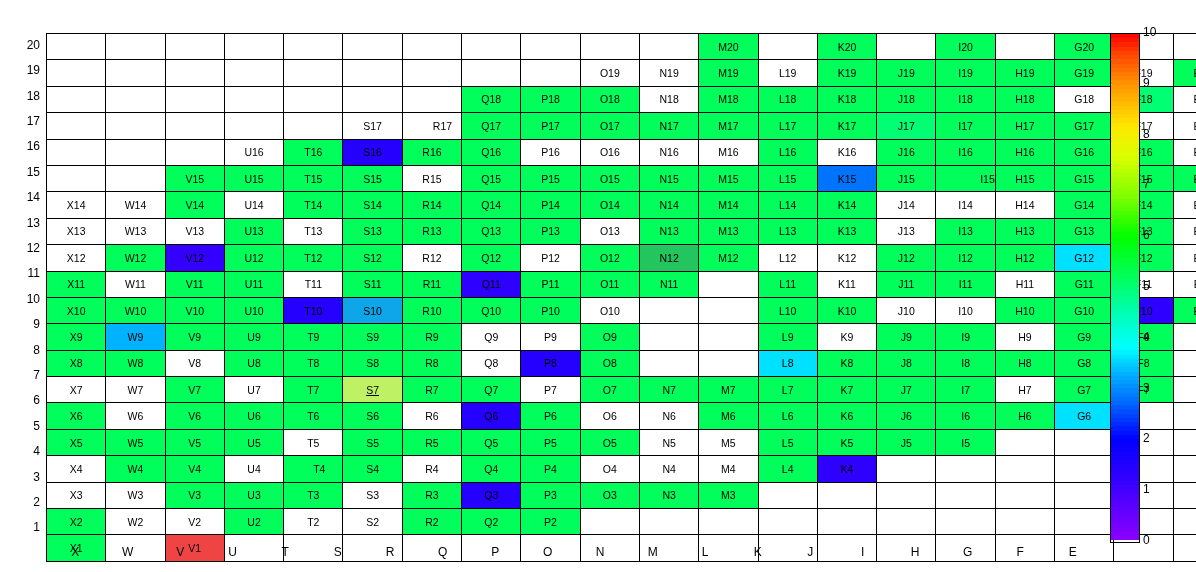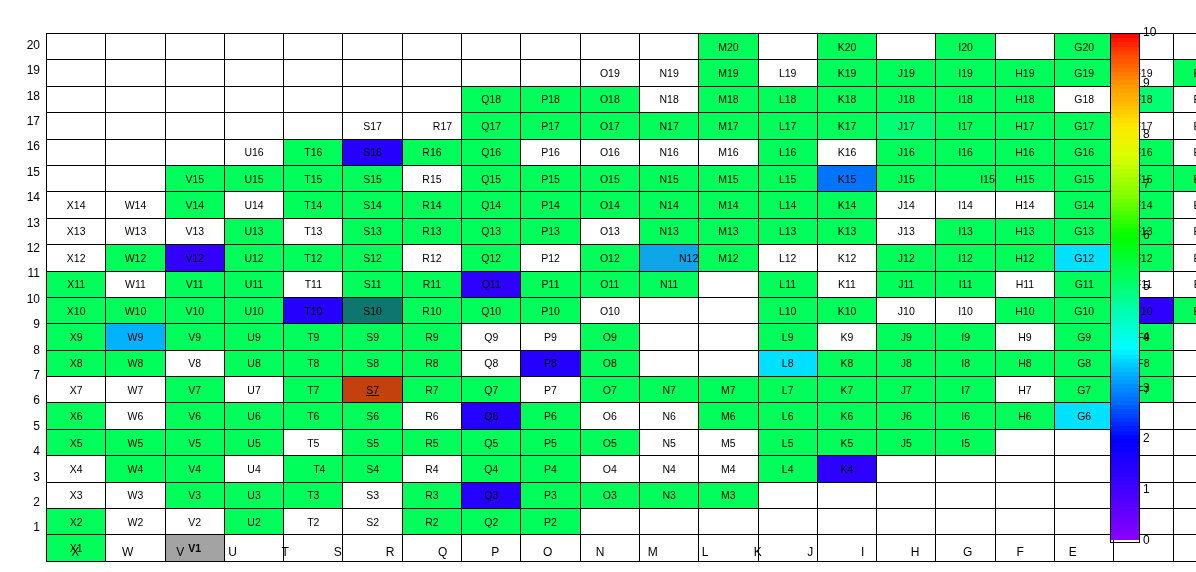--- a/index.html
+++ b/index.html
@@ -265,21 +265,21 @@
             <td style="background: rgb(255, 255, 255);">X12</td>
             <td style="background: rgb(0, 255, 90);">W12</td>
             <td style="background: rgb(51, 0, 255);">V12</td>
             <td style="background: rgb(0, 255, 90);">U12</td>
             <td style="background: rgb(0, 255, 90);">T12</td>
             <td style="background: rgb(0, 255, 90);">S12</td>
             <td style="background: rgb(255, 255, 255);">R12</td>
             <td style="background: rgb(0, 255, 90);">Q12</td>
             <td style="background: rgb(255, 255, 255);">P12</td>
             <td style="background: rgb(0, 255, 90);">O12</td>
-            <td style="background: #0ea5e9; text-align: right;">N12</td>
+            <td style="background: #22c55e;">N12</td>
             <td style="background: rgb(0, 255, 90);">M12</td>
             <td style="background: rgb(255, 255, 255);">L12</td>
             <td style="background: rgb(255, 255, 255);">K12</td>
             <td style="background: rgb(0, 255, 90);">J12</td>
             <td style="background: rgb(0, 255, 90);">I12</td>
             <td style="background: rgb(0, 255, 90);">H12</td>
             <td style="background: rgb(0, 224, 255);">G12</td>
             <td style="background: rgb(0, 255, 90);">F12</td>
             <td style="background: rgb(255, 255, 255);">E12</td>
           </tr>
@@ -304,21 +304,21 @@
             <td style="background: rgb(0, 255, 90);">G11</td>
             <td style="background: rgb(255, 255, 255);">F11</td>
             <td style="background: rgb(255, 255, 255);">E11</td>
           </tr>
           <tr>
             <td style="background: rgb(0, 255, 90);">X10</td>
             <td style="background: rgb(0, 255, 90);">W10</td>
             <td style="background: rgb(0, 255, 90);">V10</td>
             <td style="background: rgb(0, 255, 90);">U10</td>
             <td style="background: rgb(38, 0, 255);">T10</td>
-            <td style="background: #0f766e;">S10</td>
+            <td style="background: #0ea5e9;">S10</td>
             <td style="background: rgb(0, 255, 90);">R10</td>
             <td style="background: rgb(0, 255, 90);">Q10</td>
             <td style="background: rgb(0, 255, 90);">P10</td>
             <td style="background: rgb(255, 255, 255);">O10</td>
             <td class="empty"></td>
             <td class="empty"></td>
             <td style="background: rgb(0, 255, 90);">L10</td>
             <td style="background: rgb(0, 255, 90);">K10</td>
             <td style="background: rgb(255, 255, 255);">J10</td>
             <td style="background: rgb(255, 255, 255);">I10</td>
@@ -370,21 +370,21 @@
             <td style="background: rgb(0, 255, 90);">G8</td>
             <td style="background: rgb(0, 255, 90);">F8</td>
             <td class="empty"></td>
           </tr>
           <tr>
             <td style="background: rgb(255, 255, 255);">X7</td>
             <td style="background: rgb(255, 255, 255);">W7</td>
             <td style="background: rgb(0, 255, 90);">V7</td>
             <td style="background: rgb(255, 255, 255);">U7</td>
             <td style="background: rgb(0, 255, 90);">T7</td>
-            <td style="background: #c2410c; text-decoration: underline;">S7</td>
+            <td style="background: #bef264; text-decoration: underline;">S7</td>
             <td style="background: rgb(0, 255, 90);">R7</td>
             <td style="background: rgb(0, 255, 90);">Q7</td>
             <td style="background: rgb(255, 255, 255);">P7</td>
             <td style="background: rgb(0, 255, 90);">O7</td>
             <td style="background: rgb(0, 255, 90);">N7</td>
             <td style="background: rgb(0, 255, 90);">M7</td>
             <td style="background: rgb(0, 255, 90);">L7</td>
             <td style="background: rgb(0, 255, 90);">K7</td>
             <td style="background: rgb(0, 255, 90);">J7</td>
             <td style="background: rgb(0, 255, 90);">I7</td>
@@ -499,21 +499,21 @@
             <td class="empty"></td>
             <td class="empty"></td>
             <td class="empty"></td>
             <td class="empty"></td>
             <td class="empty"></td>
             <td class="empty"></td>
           </tr>
           <tr>
             <td style="background: rgb(0, 255, 90);">X1</td>
             <td class="empty"></td>
-            <td style="background: #a3a3a3; font-weight: bold;">V1</td>
+            <td style="background: #ef4444;">V1</td>
             <td class="empty"></td>
             <td class="empty"></td>
             <td class="empty"></td>
             <td class="empty"></td>
             <td class="empty"></td>
             <td class="empty"></td>
             <td class="empty"></td>
             <td class="empty"></td>
             <td class="empty"></td>
             <td class="empty"></td>

